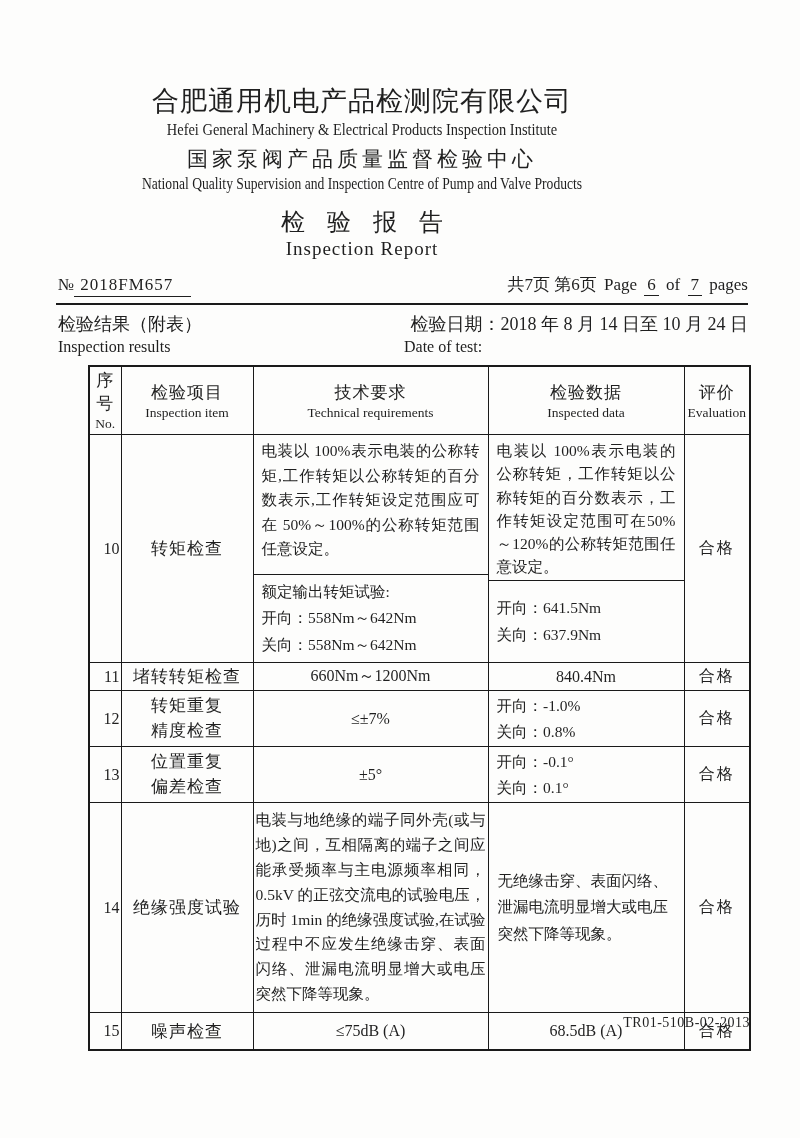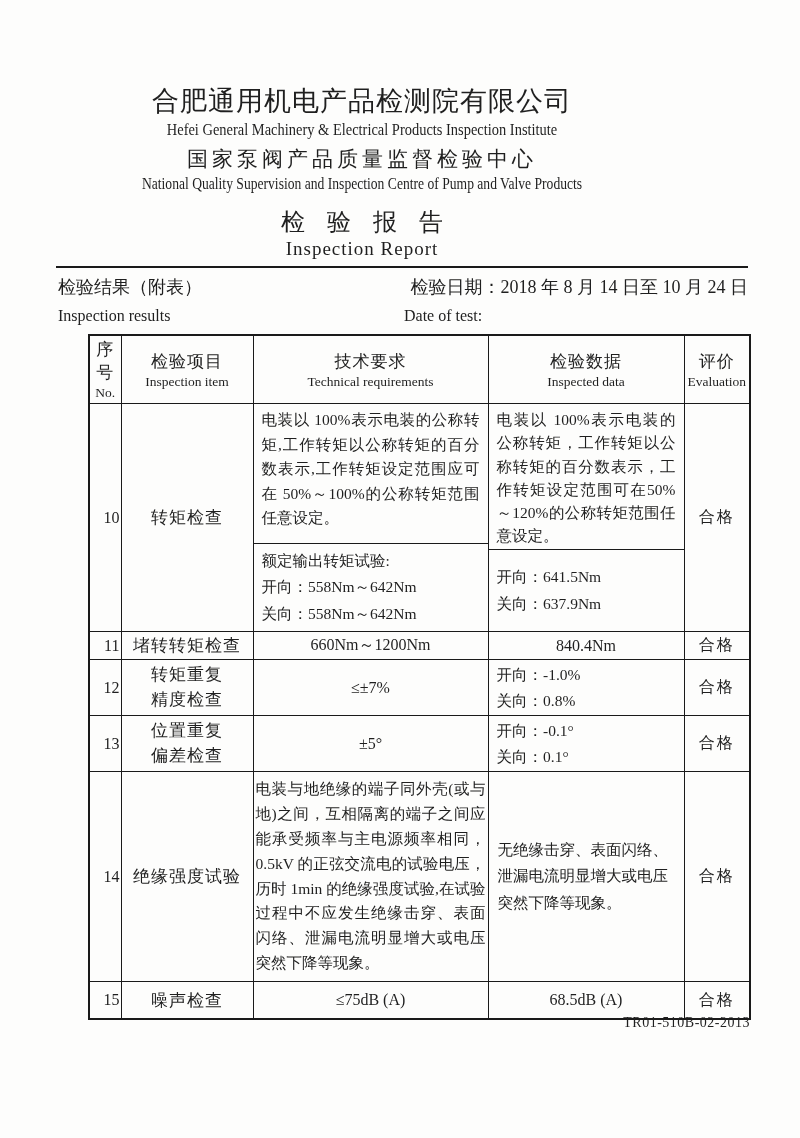--- a/index.html
+++ b/index.html
@@ -43,21 +43,21 @@
   .pg-underline{display:inline-block;border-bottom:1.5px solid var(--ink);padding:0 3px;}
 
   .rule{border:none;border-top:2px solid var(--border);margin:6px 52px 0 56px;}
 
   .meta2{
     margin:7px 52px 0 58px;
     display:flex;justify-content:space-between;align-items:baseline;
     font-size:18px;
   }
   .meta3{
-    position:relative;margin:8px 52px 0 58px;
+    position:relative;margin:2px 52px 0 58px;
     font-size:16px;height:22px;
   }
   .date-test-en{position:absolute;left:346px;top:0;}
 
   
   table.report-table{
     border-collapse:collapse;table-layout:fixed;
     margin:5px 0 0 88px;width:661px;
     border:2px solid var(--border);
   }
@@ -120,20 +120,33 @@
 
   <header class="report-header">
     <div class="org-cn">合肥通用机电产品检测院有限公司</div>
     <div class="org-en">Hefei General Machinery &amp; Electrical Products Inspection Institute</div>
     <div class="center-cn">国家泵阀产品质量监督检验中心</div>
     <div class="center-en">National Quality Supervision and Inspection Centre of Pump and Valve Products</div>
     <div class="title-cn">检验报告</div>
     <div class="title-en">Inspection Report</div>
   </header>
 
+  <div class="meta1">
+    <span class="report-no-group">
+      <span class="no-symbol">№</span><span class="report-no">2018FM657</span>
+    </span>
+    <span class="page-info">
+      <span>共7页 第6页</span>
+      <span>Page</span>
+      <span class="pg-underline">6</span>
+      <span>of</span>
+      <span class="pg-underline">7</span>
+      <span>pages</span>
+    </span>
+  </div>
 
   <hr class="rule">
 
   <div class="meta2">
     <span>检验结果（附表）</span>
     <span>
       <span>检验日期：</span><span>2018 年 8 月 14 日至 10 月 24 日</span>
     </span>
   </div>
 

